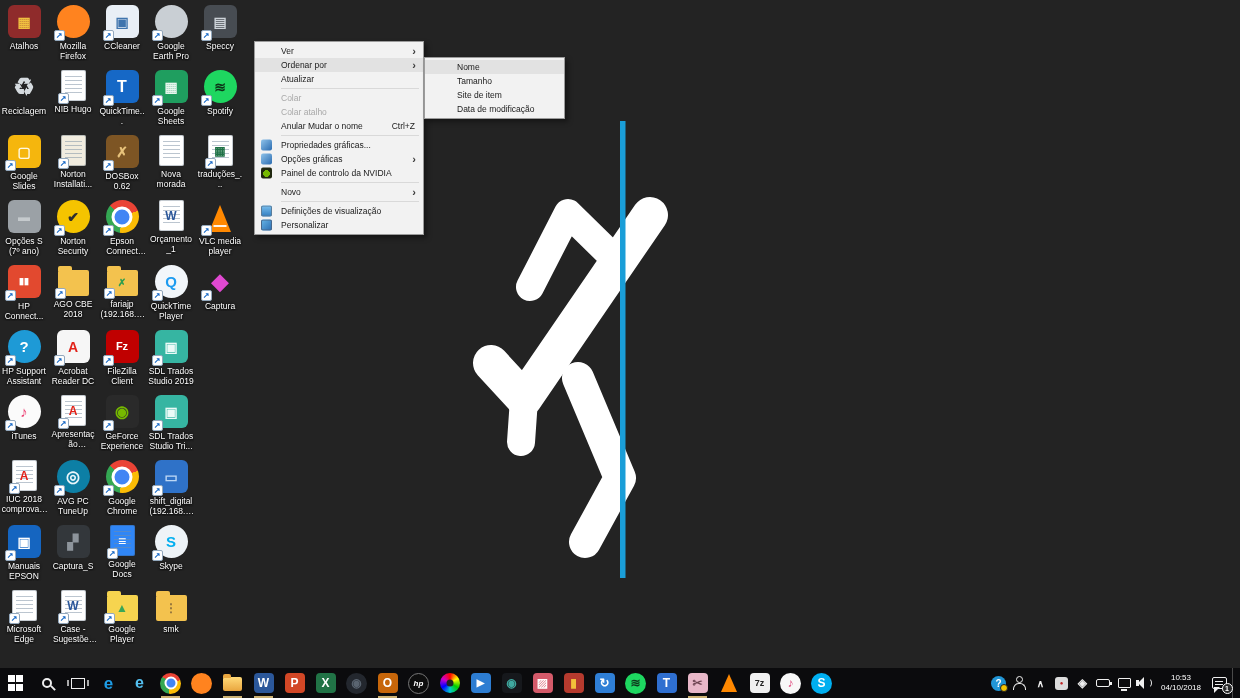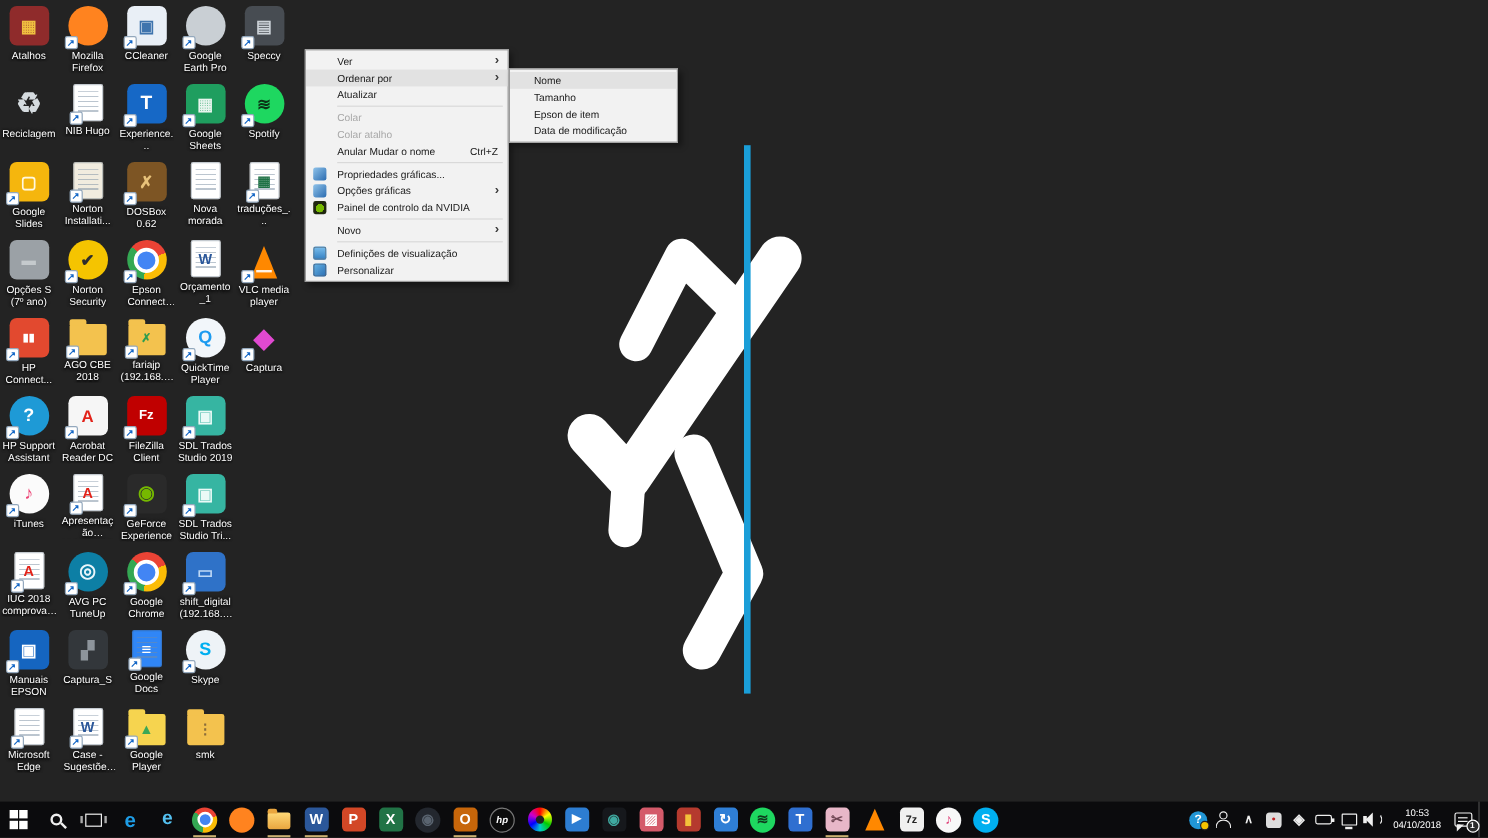--- a/index.html
+++ b/index.html
@@ -31,21 +31,21 @@
     display:flex;align-items:center;justify-content:center;font-size:8px;font-weight:bold;color:#1467c6;z-index:2}
   .dlabel{margin-top:3px;font-size:8.5px;line-height:1.18;color:#fff;word-wrap:break-word;
     display:-webkit-box;-webkit-line-clamp:2;-webkit-box-orient:vertical;overflow:hidden;
     text-shadow:0 1px 2px rgba(0,0,0,.95),0 0 3px rgba(0,0,0,.8)}
 
   
   .menu{position:absolute;background:#f2f2f2;border:1px solid #9b9b9b;box-shadow:3px 3px 5px rgba(0,0,0,.4);padding:2px 0;font-size:8.5px;color:#1a1a1a;z-index:5}
   #context-menu{left:254px;top:41px;width:170px}
   #sort-submenu{left:424px;top:57px;width:141px}
   .mi{position:relative;height:14px;display:flex;align-items:center;padding:0 8px 0 26px;white-space:nowrap}
-  #sort-submenu .mi{padding-left:20px}
+  #sort-submenu .mi{padding-left:32px}
   .mi.hl{background:#e2e2e2}
   .mi.dis{color:#a8a8a8}
   .mi .lab{flex:1}
   .mi .sc-key{}
   .mi .sub-arrow{position:absolute;right:7px;top:50%;transform:translateY(-50%);font-size:11px;color:#3c3c3c;font-weight:bold;line-height:1}
   .mi .micon{position:absolute;left:6px;top:50%;transform:translateY(-50%);width:11px;height:11px;border-radius:2px}
   .micon.intel{background:linear-gradient(135deg,#8fc3ea,#2a6bb0)}
   .micon.nvidia{background:radial-gradient(circle at 50% 55%,#76b900 42%,#20270f 44%)}
   .micon.display{background:linear-gradient(#7cc0ee,#2f7cc0);box-shadow:inset 0 0 0 1px #5a7d9a}
   .micon.personalize{background:linear-gradient(135deg,#67b7e8,#2a6bb0);box-shadow:inset 0 0 0 1px #47688c}
@@ -159,21 +159,21 @@
           <div class="dt doc">
             <span class="sc">↗</span>
           </div>
           <div class="dlabel">NIB Hugo</div>
         </div>
         <div class="dicon" style="left: 99px; top: 70px;">
           <div class="dt s" style="--c: #1668c6;">
             <span class="gl" style="color: rgb(255, 255, 255); font-size: 16px;">T</span>
             <span class="sc">↗</span>
           </div>
-          <div class="dlabel">Experience...</div>
+          <div class="dlabel">QuickTime...</div>
         </div>
         <div class="dicon" style="left: 148px; top: 70px;">
           <div class="dt s" style="--c: #1f9e5f;">
             <span class="gl" style="color: rgb(232, 245, 238); font-size: 14px;">▦</span>
             <span class="sc">↗</span>
           </div>
           <div class="dlabel">Google Sheets</div>
         </div>
         <div class="dicon" style="left: 197px; top: 70px;">
           <div class="dt c" style="--c: #1ed760;">
@@ -469,21 +469,21 @@
         </div>
       </div>
     <div id="sort-submenu" class="menu">
         <div class="mi hl">
           <span class="lab">Nome</span>
         </div>
         <div class="mi">
           <span class="lab">Tamanho</span>
         </div>
         <div class="mi">
-          <span class="lab">Epson de item</span>
+          <span class="lab">Site de item</span>
         </div>
         <div class="mi">
           <span class="lab">Data de modificação</span>
         </div>
       </div>
   </div>
 
   <div id="taskbar" style="background: rgb(11, 11, 13);">
     <div class="tb">
         <span class="winlogo">

